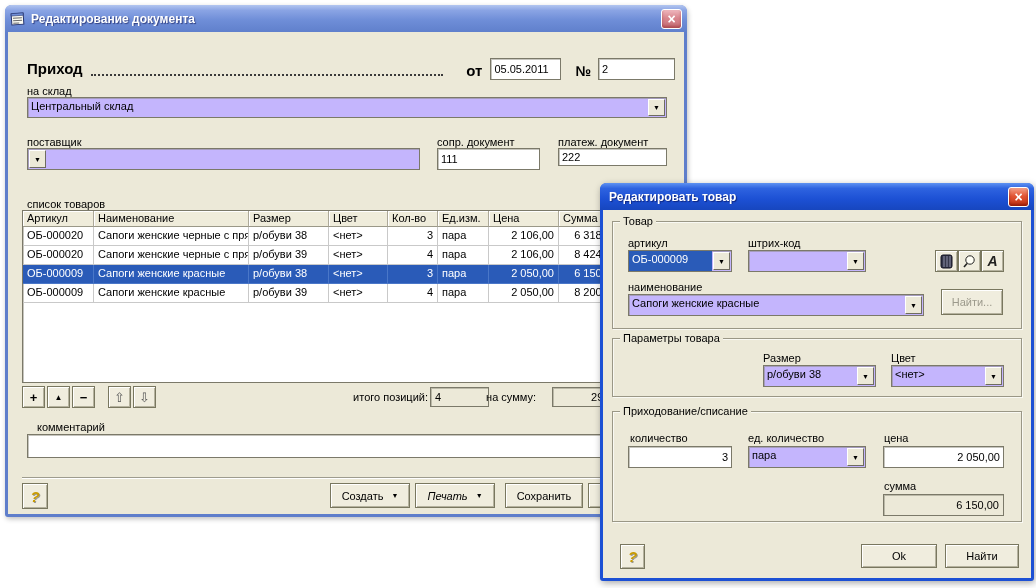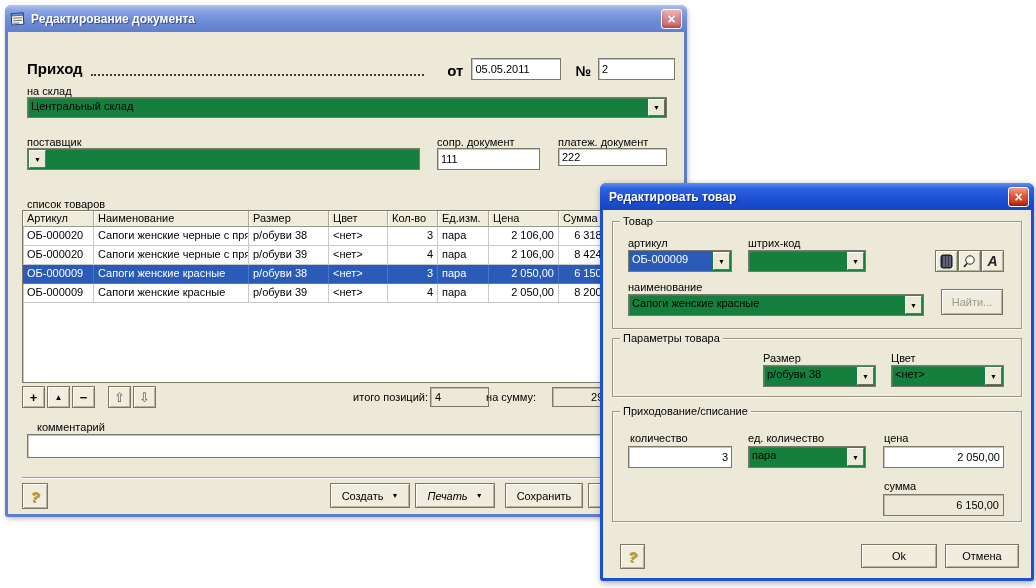--- a/index.html
+++ b/index.html
@@ -41,21 +41,21 @@
 
   
   .lbl { position:absolute; white-space:nowrap; font-size:11px; }
   .sunken {
     background:#fff; border:1px solid #7b7969;
     box-shadow:inset 1px 1px 0 rgba(128,126,110,.45);
   }
   .sunken.flat { background:#ECE9D8; }
   input.sunken { position:absolute; font-family:"Liberation Sans",sans-serif; font-size:11px; padding:0 3px; outline:none; }
   input.num { text-align:right; }
-  .combo { position:absolute; display:flex; background:#15803d; border:1px solid #7b7969; box-shadow:inset 1px 1px 0 rgba(128,126,110,.45); }
+  .combo { position:absolute; display:flex; background:#c4b5fd; border:1px solid #7b7969; box-shadow:inset 1px 1px 0 rgba(128,126,110,.45); }
   .combo-text { flex:1; padding:2px 3px 0 3px; white-space:nowrap; overflow:hidden; }
   .combo-text.selected { background:#2A5BB8; color:#fff; }
   .combo-btn {
     width:17px; margin:1px; background:#ECE9D8;
     border:1px solid; border-color:#fff #6e6c61 #6e6c61 #fff;
     display:flex; align-items:center; justify-content:center;
     font-size:7px; color:#000;
   }
   .btn {
     position:absolute; background:#F0EDDE;
@@ -94,21 +94,21 @@
   .c4{width:50px; text-align:right} .c5{width:51px} .c6{width:70px; text-align:right} .c7{width:63px; text-align:right}
   .cf{flex:1; border-right:none !important;}
   .t-head .cf{ background:#EFECDB; border-bottom:1px solid #9a9888; box-shadow:inset 1px 1px 0 #fff;}
 
   
   .doc-header { position:absolute; left:19px; top:44px; width:648px; height:28px; display:flex; align-items:flex-end; }
   .doc-type { font-size:15px; font-weight:bold; line-height:22px; }
   .dots { flex:1; border-bottom:2px dotted #3a3a3a; margin:0 8px 4px 8px; }
   .from-label { font-size:15px; font-weight:bold; margin:0 8px 1px 15px; }
   .num-label { font-size:14px; font-weight:bold; margin:0 7px 1px 14px; }
-  .hdr-field { position:relative; width:90px; height:22px; font-size:11px; }
+  .hdr-field { position:relative; width:71px; height:22px; font-size:11px; }
 
   
   .icon-btn { position:absolute; width:23px; height:22px; }
   .svg-ic { display:block; }
   .letter-a { font-weight:bold; font-style:italic; font-size:14px; color:#222; }
 </style>
 </head>
 <body>
 
 <div id="screen">
@@ -334,17 +334,17 @@
     <span class="lbl" style="left:281px; top:294px;">сумма</span>
     <div class="sunken flat" style="position:absolute; left:280px; top:308px; width:121px; height:22px; padding:4px 4px 0 4px; text-align:right;">6 150,00</div>
 
     <div class="btn" style="left:17px; top:358px; width:25px; height:25px;">
         <span class="help-q">?</span>
       </div>
     <div class="btn" style="left:258px; top:358px; width:76px; height:24px;">
         <span>Ok</span>
       </div>
     <div class="btn" style="left:342px; top:358px; width:74px; height:24px;">
-        <span>Отмена</span>
+        <span>Найти</span>
       </div>
   </section>
 
 </div>
 
 </body></html>

